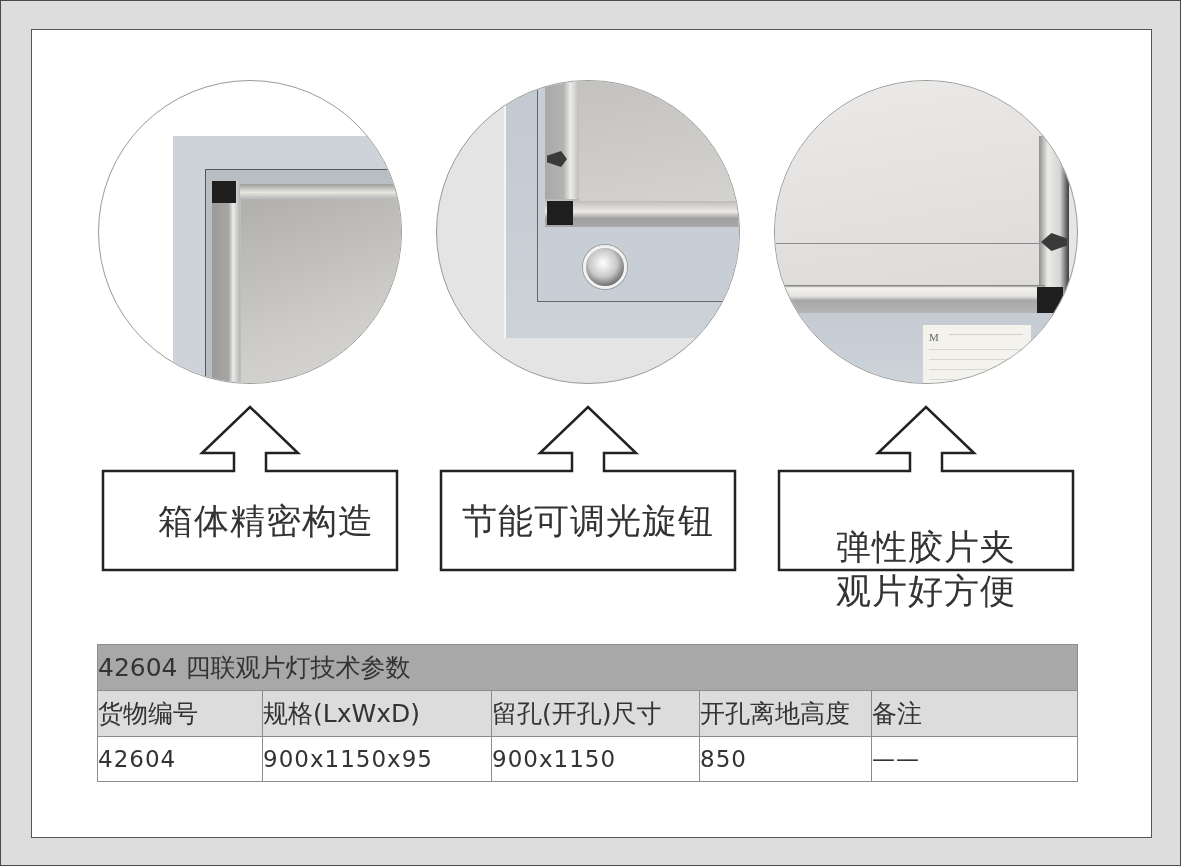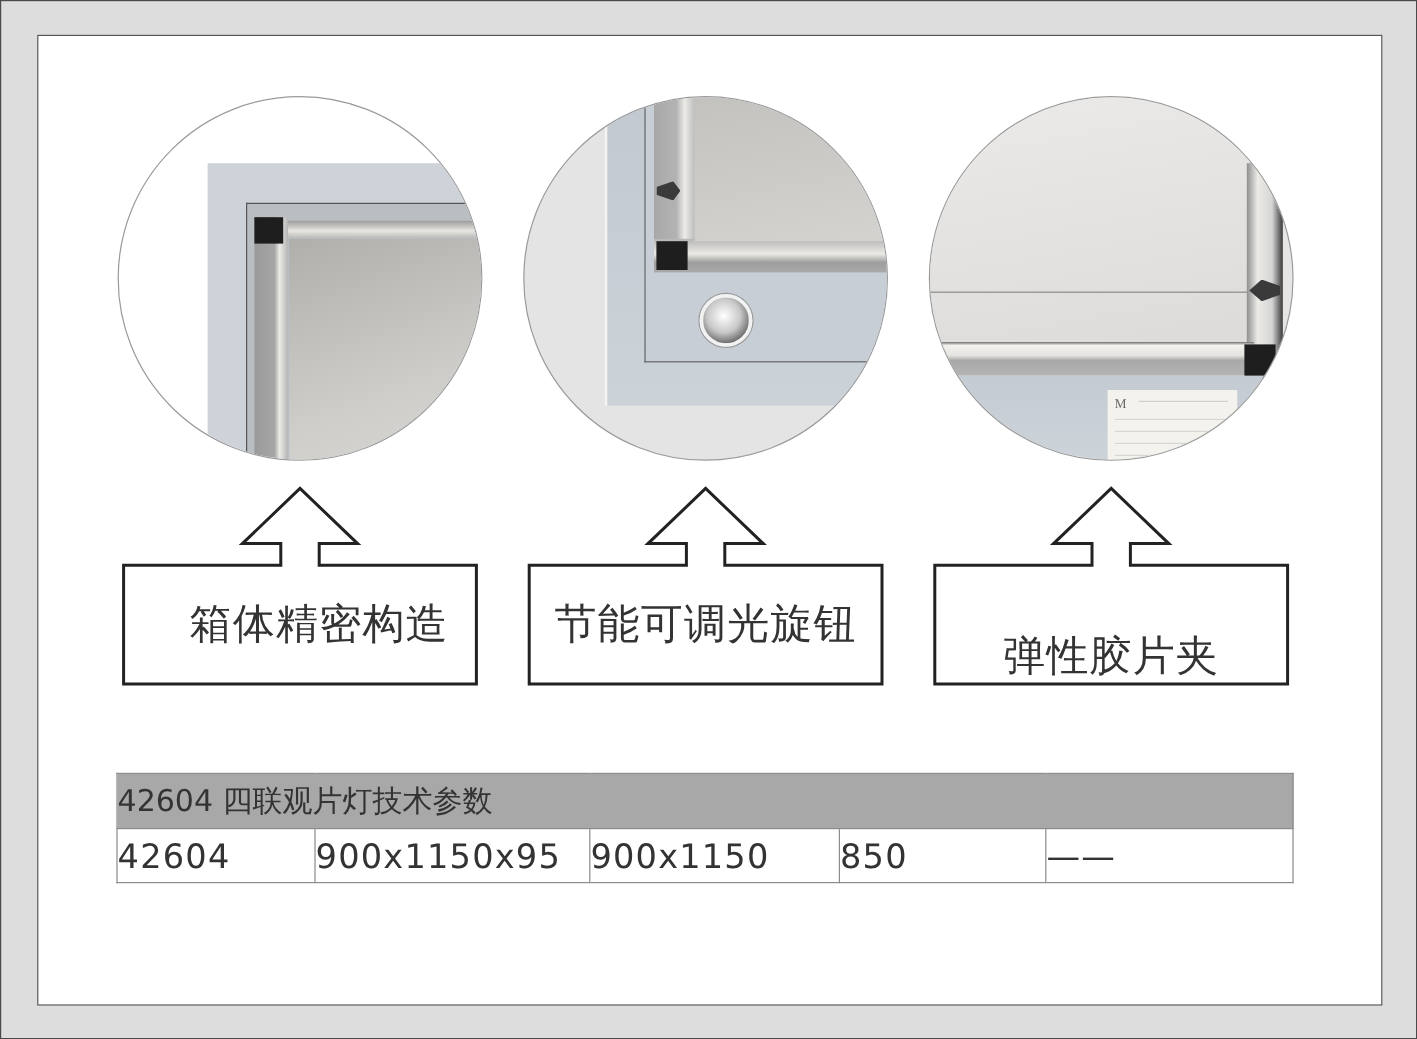--- a/index.html
+++ b/index.html
@@ -7,21 +7,21 @@
   .outer{position:absolute;left:0;top:0;width:1179px;height:864px;border:1px solid #4a4a4a;background:#dddddd;}
   .panel{position:absolute;left:30px;top:28px;width:1119px;height:807px;border:1px solid #555;background:#ffffff;}
   .circle{position:absolute;width:304px;height:304px;border-radius:50%;overflow:hidden;border:1.5px solid #9a9a9a;box-sizing:border-box;}
   .abs{position:absolute;}
   .callout-svg{position:absolute;}
   .callout-text{position:absolute;color:#333;text-align:center;font-size:35px;letter-spacing:1px;line-height:44px;}
   table.spec{position:absolute;left:97px;top:644px;width:980px;border-collapse:collapse;table-layout:fixed;}
   table.spec td,table.spec th{border:1px solid #8c8c8c;text-align:left;font-weight:normal;color:#333;padding:0;}
   .t-title{background:#a8a8a8;height:45px;font-size:25px;color:#333;}
   .t-head th{background:#dcdcdc;height:45px;font-size:25px;color:#444;}
-  .t-row td{background:#fff;height:44px;font-size:28px;letter-spacing:1px;}
+  .t-row td{background:#fff;height:44px;font-size:23px;letter-spacing:1px;}
 </style>
 </head>
 <body>
 
 <div class="outer">
   <div class="panel"></div>
 </div>
 
 <div class="circle" style="left:98px;top:80px;background:#ffffff;">
   <div class="abs" style="left:74px;top:55px;width:240px;height:260px;background:#cdd3d9;"></div>
@@ -73,34 +73,42 @@
 </svg>
 <div class="callout-text" style="left:441px;top:499px;width:294px;">
   <div>节能可调光旋钮</div>
 </div>
 
 <svg class="callout-svg" style="left:776px;top:404px;" width="300" height="170" viewBox="0 0 300 170">
   <path d="M3 67 H134 V49 H102 L150 3 L198 49 H166 V67 H297 V166 H3 Z" fill="#fff" stroke="#222" stroke-width="2.5"></path>
 </svg>
 <div class="callout-text" style="left:779px;top:477px;width:294px;margin-top:48px;">
   <div>弹性胶片夹</div>
+  <div>观片好方便</div>
 </div>
 
 <table class="spec">
   <colgroup>
     <col style="width:165px">
       <col style="width:229px">
       <col style="width:208px">
       <col style="width:172px">
       <col style="width:206px">
   </colgroup>
   <tbody>
       <tr>
     <td class="t-title" colspan="5">42604 四联观片灯技术参数</td>
   </tr>
+  <tr class="t-head">
+    <th>货物编号</th>
+    <th>规格(LxWxD)</th>
+    <th>留孔(开孔)尺寸</th>
+    <th>开孔离地高度</th>
+    <th>备注</th>
+  </tr>
   <tr class="t-row">
     <td>42604</td>
     <td>900x1150x95</td>
     <td>900x1150</td>
     <td>850</td>
     <td>——</td>
   </tr>
 </tbody>
   </table>
 

